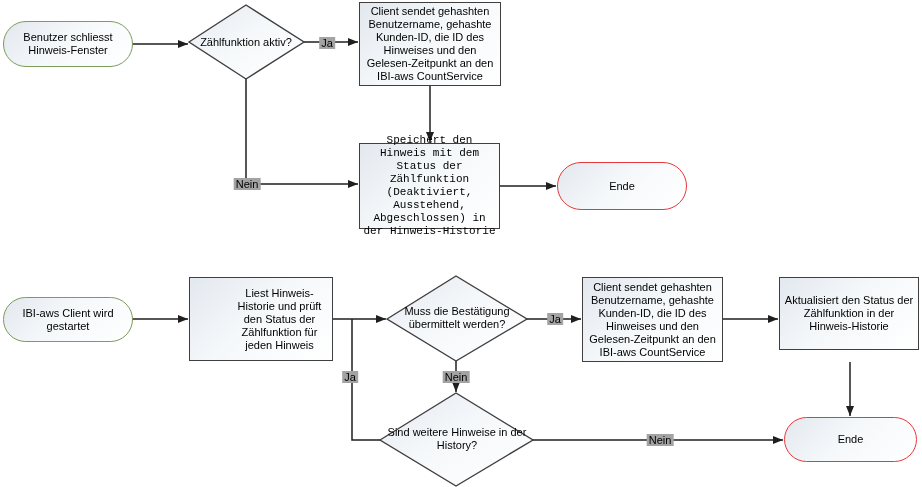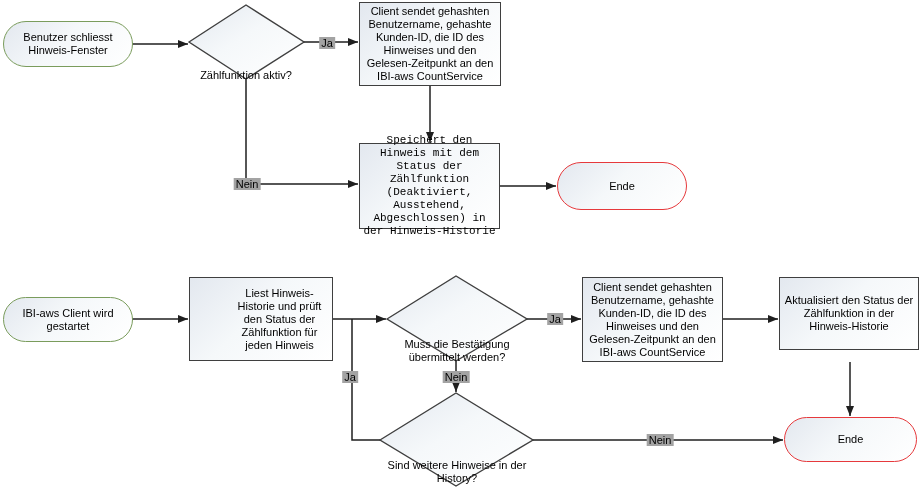--- a/index.html
+++ b/index.html
@@ -13,21 +13,21 @@
     position:absolute; display:flex; align-items:center; justify-content:center;
     text-align:center; line-height:13px; box-sizing:border-box; padding:1px 3px;
     background:linear-gradient(135deg,#e3e8ef 0%,#f5f8fa 45%,#ffffff 100%);
   }
   .process { border:1.6px solid #3f3f3f; }
   .terminator { border-radius:24px; border:1.7px solid #888;justify-content:center; }
   .start-node { border-color:#7a9c5c; }
   .end-node { border-color:#e6393c; }
   .dlabel {
     position:absolute; transform:translate(-50%,-50%);
-    text-align:center; line-height:13px; pointer-events:none;margin-top:33px;
+    text-align:center; line-height:13px; pointer-events:none;
   }
   .elabel {
     position:absolute; transform:translate(-50%,-50%);
     background:#a3a3a3; padding:0 2px; line-height:12px;
   }
 </style>
 </head>
 <body>
 
 <div class="canvas">

